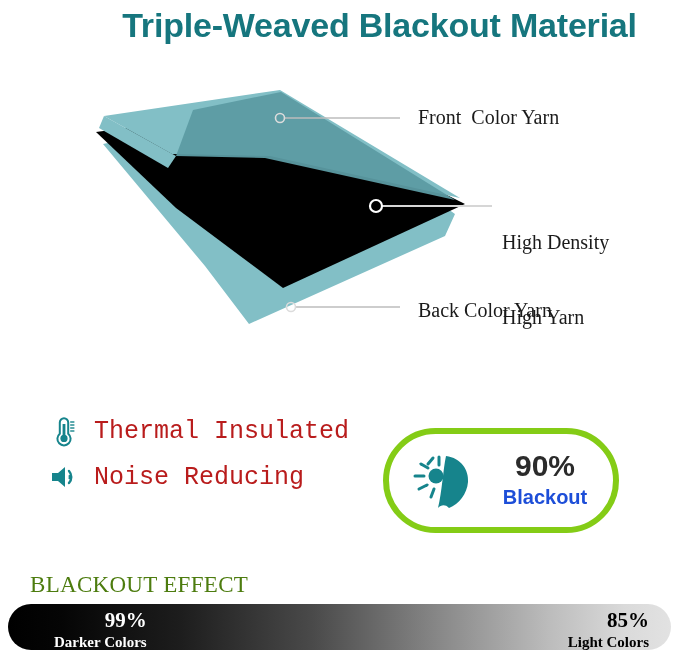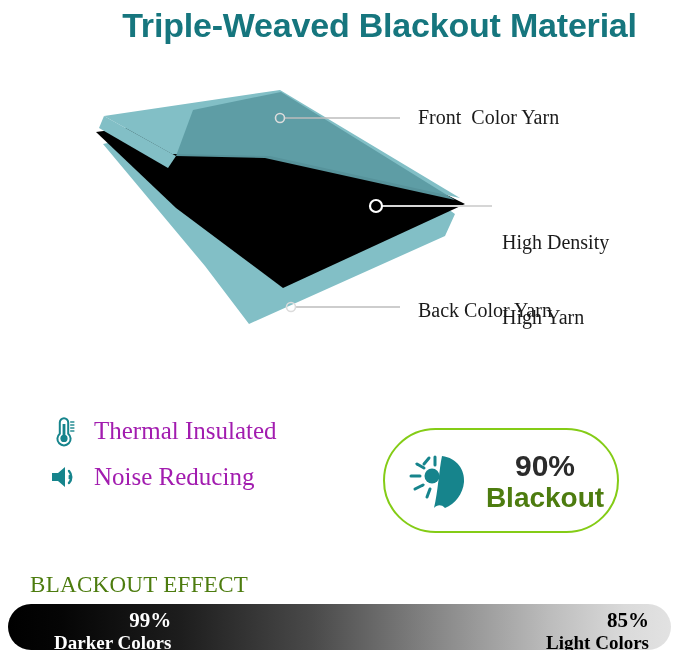--- a/index.html
+++ b/index.html
@@ -70,35 +70,35 @@
   }
   .feature-ico {
     width: 40px;
     height: 38px;
     display: flex;
     align-items: center;
     justify-content: center;
     flex: 0 0 40px;
   }
   .feature-txt {
-    font-family: Liberation Serif, serif;
+    font-family: Liberation Mono, monospace;
     font-size: 25px;
-    color: #a21caf;
+    color: #b91c1c;
     margin-left: 10px;
     white-space: nowrap;
   }
 
   
   #badge {
     position: absolute;
     left: 383px;
     top: 428px;
     width: 236px;
     height: 105px;
-    border: 2px solid #84cc16;
+    border: 6px solid #84cc16;
     border-radius: 53px;
     background: #ffffff;
     display: flex;
     align-items: center;
     box-sizing: border-box;
   }
   #badge-icon {
     width: 80px;
     height: 70px;
     flex: 0 0 80px;
@@ -115,22 +115,22 @@
   #badge-pct {
     font-family: "Liberation Sans", sans-serif;
     font-weight: bold;
     font-size: 30px;
     color: #2b2b2b;
     line-height: 33px;
   }
   #badge-word {
     font-family: "Liberation Sans", sans-serif;
     font-weight: bold;
-    font-size: 28px;
-    color: #4d7c0f;
+    font-size: 20px;
+    color: #1d4ed8;
     line-height: 31px;
   }
 
   
   #effect-heading {
     position: absolute;
     left: 30px;
     top: 572px;
     font-family: "Liberation Serif", serif;
     font-size: 23px;
@@ -171,21 +171,21 @@
   .bar-pct {
     font-family: "Liberation Serif", serif;
     font-weight: bold;
     font-size: 21px;
     line-height: 21px;
     text-align: right;
   }
   .bar-sub {
     font-family: "Liberation Serif", serif;
     font-weight: bold;
-    font-size: 19px;
+    font-size: 15px;
     line-height: 19px;
     margin-top: 2px;
   }
   #bar-left .bar-pct, #bar-left .bar-sub { color: #ffffff; }
   #bar-right .bar-pct, #bar-right .bar-sub { color: #000000; }
 </style>
 </head>
 <body>
 
 <div id="page">

